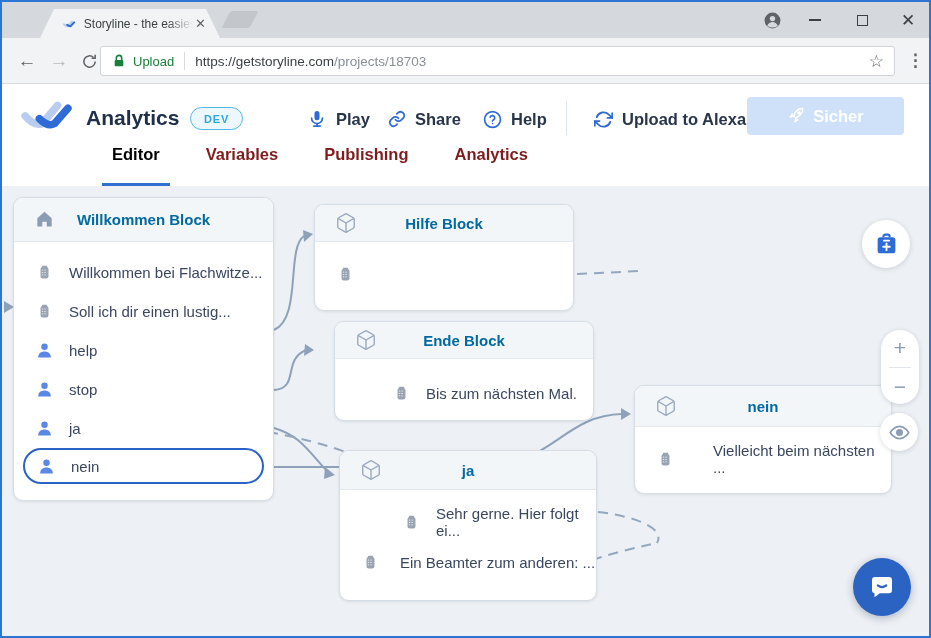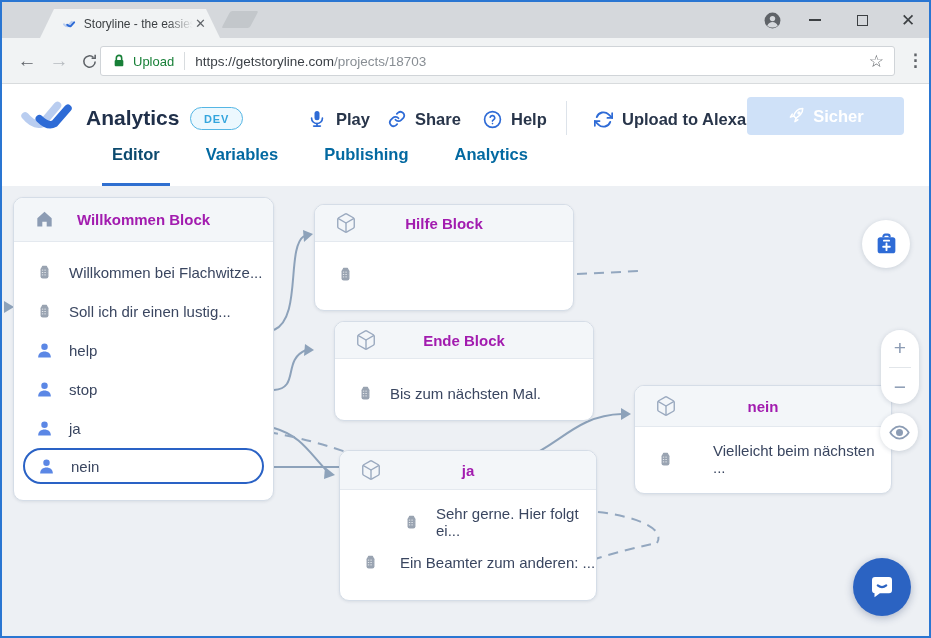--- a/index.html
+++ b/index.html
@@ -38,34 +38,34 @@
   .logo { position:absolute; left:16px; top:12px; }
   .apptitle { position:absolute; left:84px; top:22px; font-size:21px; font-weight:bold; color:#20304a; }
   .devbadge { position:absolute; left:188px; top:23px; height:23px; padding:0 13px; border:1px solid #55b6e4; background:#ecf8fe;
               color:#33a5dd; font-size:11px; font-weight:bold; letter-spacing:.8px; border-radius:12px; display:flex; align-items:center; }
   .haction { position:absolute; top:20px; height:30px; display:flex; align-items:center; gap:9px; font-size:16.5px; font-weight:bold; color:#28354a; cursor:default; }
   .ha-play { left:305px; } .ha-share { left:386px; } .ha-help { left:481px; } .ha-upload { left:592px; }
   .hdivider { position:absolute; left:564px; top:17px; width:1px; height:34px; background:#dde3ea; }
   .publish { position:absolute; left:745px; top:13px; width:157px; height:38px; background:#cfe1f8; border:none; border-radius:4px;
              color:#fff; font-size:16.5px; font-weight:bold; display:flex; align-items:center; justify-content:center; gap:8px; font-family:inherit; }
   .navtabs { position:absolute; left:0; bottom:0; height:41px; width:100%; display:flex; align-items:flex-start; padding-left:100px; }
-  .ntab { position:relative; height:41px; padding:0 10px; margin-right:26px; font-size:16.5px; font-weight:bold; color:#0369a1; display:flex; align-items:flex-start; }
-  .ntab.active { color:#0c4a6e; }
+  .ntab { position:relative; height:41px; padding:0 10px; margin-right:26px; font-size:16.5px; font-weight:bold; color:#7f1d1d; display:flex; align-items:flex-start; }
+  .ntab.active { color:#000000; }
   .ntab.active::after { content:""; position:absolute; left:0; right:0; bottom:0; height:3px; background:#2f6fd0; }
 
   
   .canvas { position:relative; height:450px; background:#edf0f4; overflow:hidden; }
   .connectors { position:absolute; left:0; top:0; z-index:1; }
   #blocks-layer .block { position:absolute; z-index:2; background:#fff; border:1px solid #d5dde7; border-radius:10px;
                          box-shadow:0 1px 3px rgba(40,60,90,.10); }
   .block.green { border:2px solid #38a359; }
   .block.blue  { border:2px solid #2a62c5; }
   .bhead { position:relative; background:#f3f6f9; border-bottom:1px solid #e4e9ef; border-radius:9px 9px 0 0;
            display:flex; align-items:center; justify-content:center; }
-  .btitle { font-size:15px; font-weight:bold; color:#a21caf; }
+  .btitle { font-size:15px; font-weight:bold; color:#0369a1; }
   .bicon { position:absolute; left:20px; display:flex; }
   .brow { display:flex; align-items:center; gap:15px; padding-left:21px; }
   .brow.sel { border:2px solid #2a62c5; border-radius:19px; margin:0 9px; padding-left:12px; }
   .rtext { font-size:15px; color:#3a4660; }
   .ricon { display:flex; }
 
   .ctl-circle { position:absolute; z-index:3; background:#fff; border-radius:50%; box-shadow:0 1px 5px rgba(40,60,90,.18);
                 display:flex; align-items:center; justify-content:center; }
   .addblock { left:860px; top:34px; width:48px; height:48px; }
   .zoompill { position:absolute; z-index:3; left:879px; top:144px; width:38px; height:74px; background:#fff; border-radius:19px;
@@ -321,21 +321,21 @@
           <div class="bhead" style="height: 37px;">
             <span class="bicon">
               <svg width="22" height="22" viewBox="0 0 24 24" fill="none" stroke="#9aa9bf" stroke-width="1.5" stroke-linejoin="round">
                 <path d="M21 16V8a2 2 0 0 0-1-1.73l-7-4a2 2 0 0 0-2 0l-7 4A2 2 0 0 0 3 8v8a2 2 0 0 0 1 1.73l7 4a2 2 0 0 0 2 0l7-4A2 2 0 0 0 21 16z"></path>
                 <polyline points="3.27 6.96 12 12.01 20.73 6.96"></polyline>
                 <line x1="12" y1="22.08" x2="12" y2="12"></line>
               </svg>
             </span>
             <span class="btitle">Ende Block</span>
           </div>
-          <div style="padding-top: 14px;">
+          <div style="padding-top: 14px; padding-left: 36px;">
             <div class="brow" style="height: 40px;">
               <span class="ricon">
                 <svg width="19" height="19" viewBox="0 0 24 24">
                   <rect x="7" y="5" width="10" height="14.5" rx="2.8" fill="#99a3b1"></rect>
                   <rect x="8.6" y="3.4" width="6.8" height="2.4" rx="1.2" fill="#99a3b1"></rect>
                   <g stroke="#e9ecef" stroke-width="1.2" stroke-dasharray="1.7 1.5">
                     <line x1="8.7" y1="9" x2="15.3" y2="9"></line>
                     <line x1="8.7" y1="12" x2="15.3" y2="12"></line>
                     <line x1="8.7" y1="15" x2="15.3" y2="15"></line>
                   </g>

